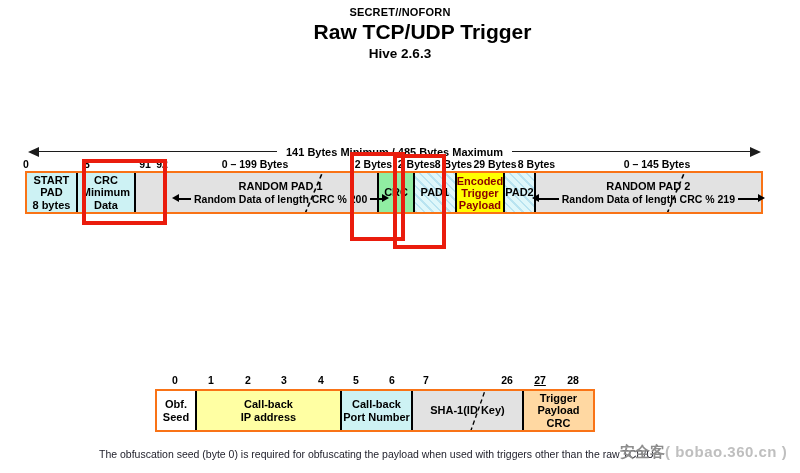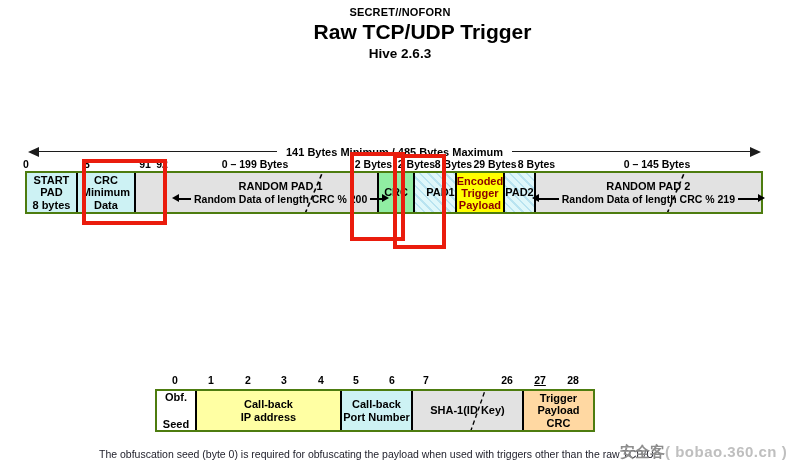--- a/index.html
+++ b/index.html
@@ -19,21 +19,21 @@
   .head-l{width:0;height:0;border-top:5px solid transparent;border-bottom:5px solid transparent;border-right:11px solid #1c1c1c;}
   .head-r{width:0;height:0;border-top:5px solid transparent;border-bottom:5px solid transparent;border-left:11px solid #1c1c1c;}
   .span-label{font-size:11px;font-weight:bold;padding:0 9px;white-space:nowrap;}
 
   
   .tick{position:absolute;font-size:10.5px;font-weight:bold;text-align:center;white-space:nowrap;}
   .t-top{top:158px;}
   .t-bot{top:374px;}
 
   
-  .bar{position:absolute;display:flex;border:2px solid #4d7c0f;background:#fff;}
+  .bar{position:absolute;display:flex;border:2px solid #f97316;background:#fff;}
   .bar-top{left:25px;top:171px;width:734px;height:39px;}
   .bar-bottom{left:155px;top:389px;width:436px;height:39px;}
   .seg{position:relative;display:flex;flex-direction:column;align-items:center;justify-content:center;
        font-size:11px;font-weight:bold;line-height:12.5px;text-align:center;overflow:visible;}
   .seg + .seg{border-left:2px solid #000;}
   .seg span{position:relative;z-index:2;}
   .cyan{background:var(--cyan);}
   .grayseg{background:var(--segment-gray);}
   .green{background:var(--green);}
   .peach{background:var(--peach);}
@@ -116,21 +116,21 @@
       <span>RANDOM PAD 1</span>
       <span class="detail">
         <span class="arr arr-l w12"></span>
         <span>Random Data of length CRC % 200</span>
         <span class="arr arr-r w12"></span>
       </span>
     </div>
     <div class="seg green" style="width:41px;">
       <span>CRC</span>
     </div>
-    <div class="seg hatch" style="width:48px;align-items:flex-end;">
+    <div class="seg hatch" style="width:48px;">
       <span>PAD1</span>
     </div>
     <div class="seg yellow enc" style="width:49px;">
       <span>Encoded</span>
       <span>Trigger</span>
       <span>Payload</span>
     </div>
     <div class="seg hatch" style="width:30px;">
       <span>PAD2</span>
     </div>
@@ -158,21 +158,21 @@
   <span class="tick t-bot" style="left:274px;width:20px;">3</span>
   <span class="tick t-bot" style="left:311px;width:20px;">4</span>
   <span class="tick t-bot" style="left:346px;width:20px;">5</span>
   <span class="tick t-bot" style="left:382px;width:20px;">6</span>
   <span class="tick t-bot" style="left:416px;width:20px;">7</span>
   <span class="tick t-bot" style="left:497px;width:20px;">26</span>
   <span class="tick t-bot" style="left:530px;width:20px;text-decoration:underline;">27</span>
   <span class="tick t-bot" style="left:563px;width:20px;">28</span>
 
   <div class="bar bar-bottom">
-    <div class="seg whiteseg" style="width:38px;justify-content:space-between;">
+    <div class="seg whiteseg" style="width:38px;">
       <span>Obf.</span>
       <span>Seed</span>
     </div>
     <div class="seg paleyellow" style="width:143px;">
       <span>Call-back</span>
       <span>IP address</span>
     </div>
     <div class="seg cyan" style="width:69px;">
       <span>Call-back</span>
       <span>Port Number</span>

